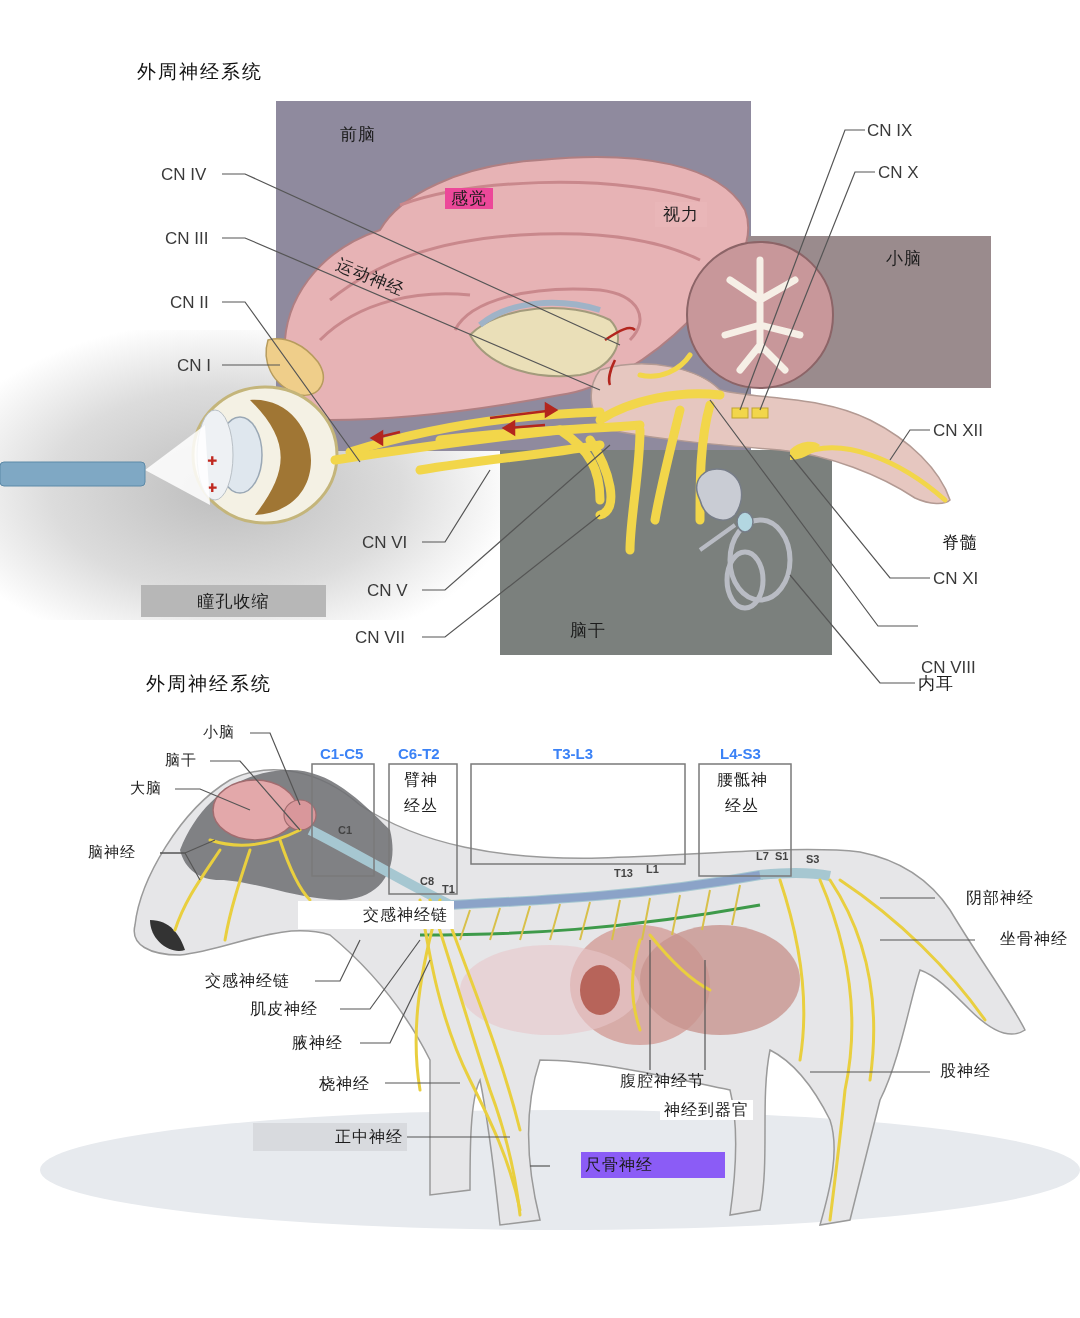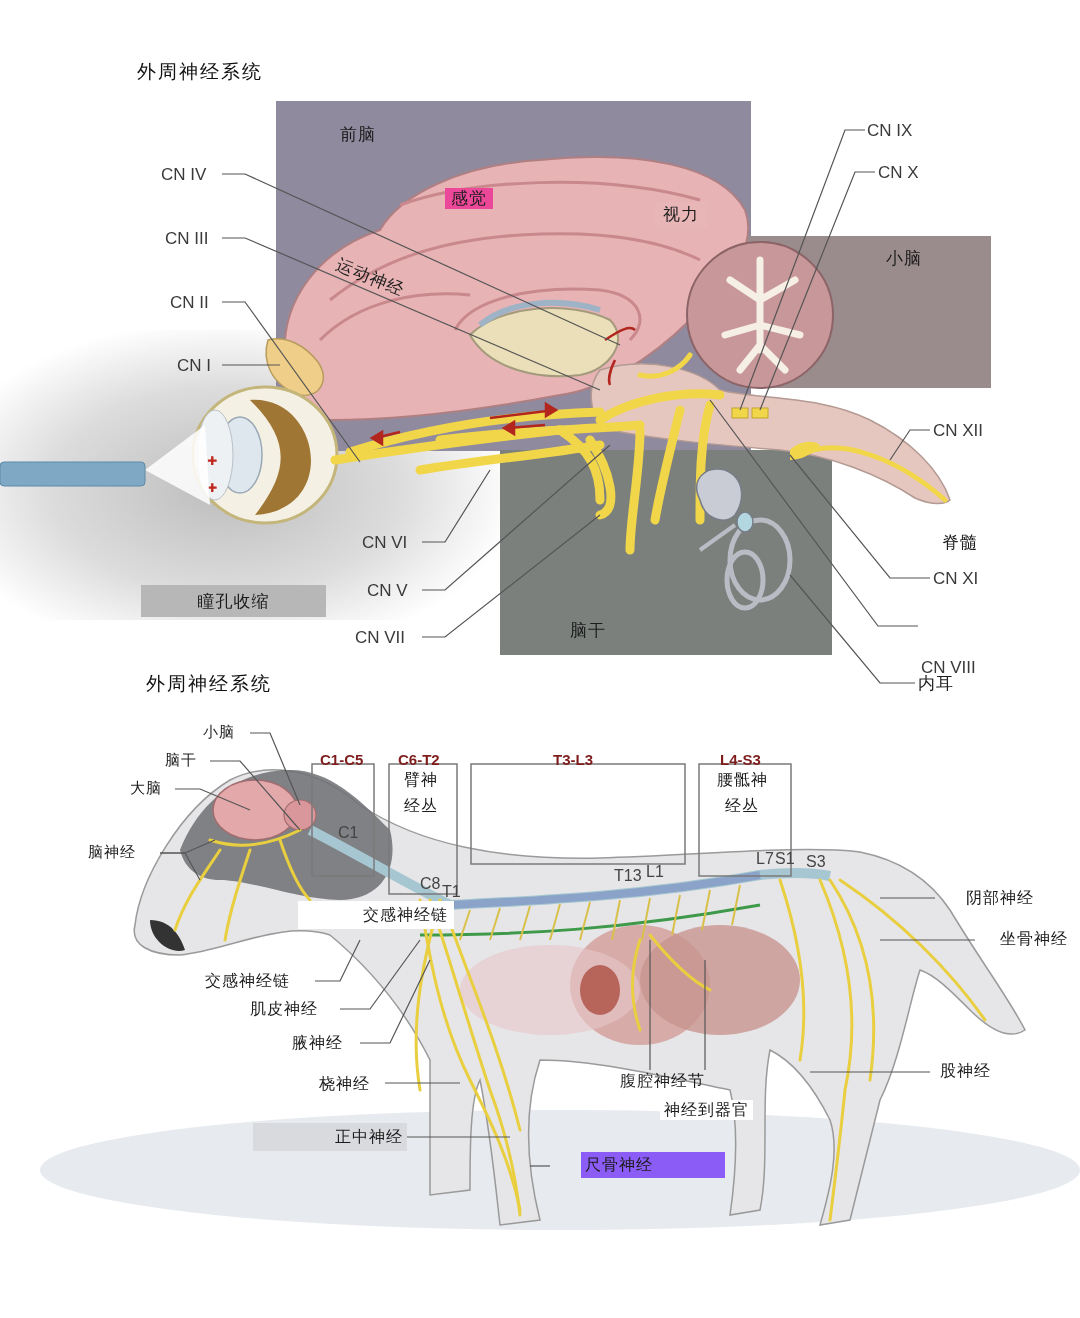--- a/index.html
+++ b/index.html
@@ -2,22 +2,22 @@
 <html><head>
 <meta charset="utf-8">
 <style>
   html,body{margin:0;padding:0;background:#ffffff;}
   #root{position:relative;width:1080px;height:1318px;overflow:hidden;background:#ffffff;
     font-family:"DejaVu Sans","Liberation Sans",sans-serif;color:#222;}
   .lbl{position:absolute;white-space:nowrap;line-height:1;}
   .zh{font-size:17px;color:#1c1c1c;letter-spacing:1px;}
   .cn{font-family:"Liberation Sans",sans-serif;font-size:17px;color:#3a3a3a;}
   .title{font-size:19px;color:#111;letter-spacing:2px;}
-  .seg{font-family:"Liberation Sans",sans-serif;font-size:15px;color:#7f1d1d;font-weight:bold;margin-top:6px;}
-  .vert{font-family:"Liberation Sans",sans-serif;font-size:16px;color:#444;font-weight:normal;}
+  .seg{font-family:"Liberation Sans",sans-serif;font-size:15px;color:#3b82f6;font-weight:bold;}
+  .vert{font-family:"Liberation Sans",sans-serif;font-size:11px;color:#444;font-weight:bold;}
   svg{position:absolute;left:0;top:0;}
   .panel-bg{position:absolute;}
 </style>
 </head>
 <body>
 
 <div id="root">
 
   <div class="lbl title" style="left:137px;top:62px;">外周神经系统</div>
 

